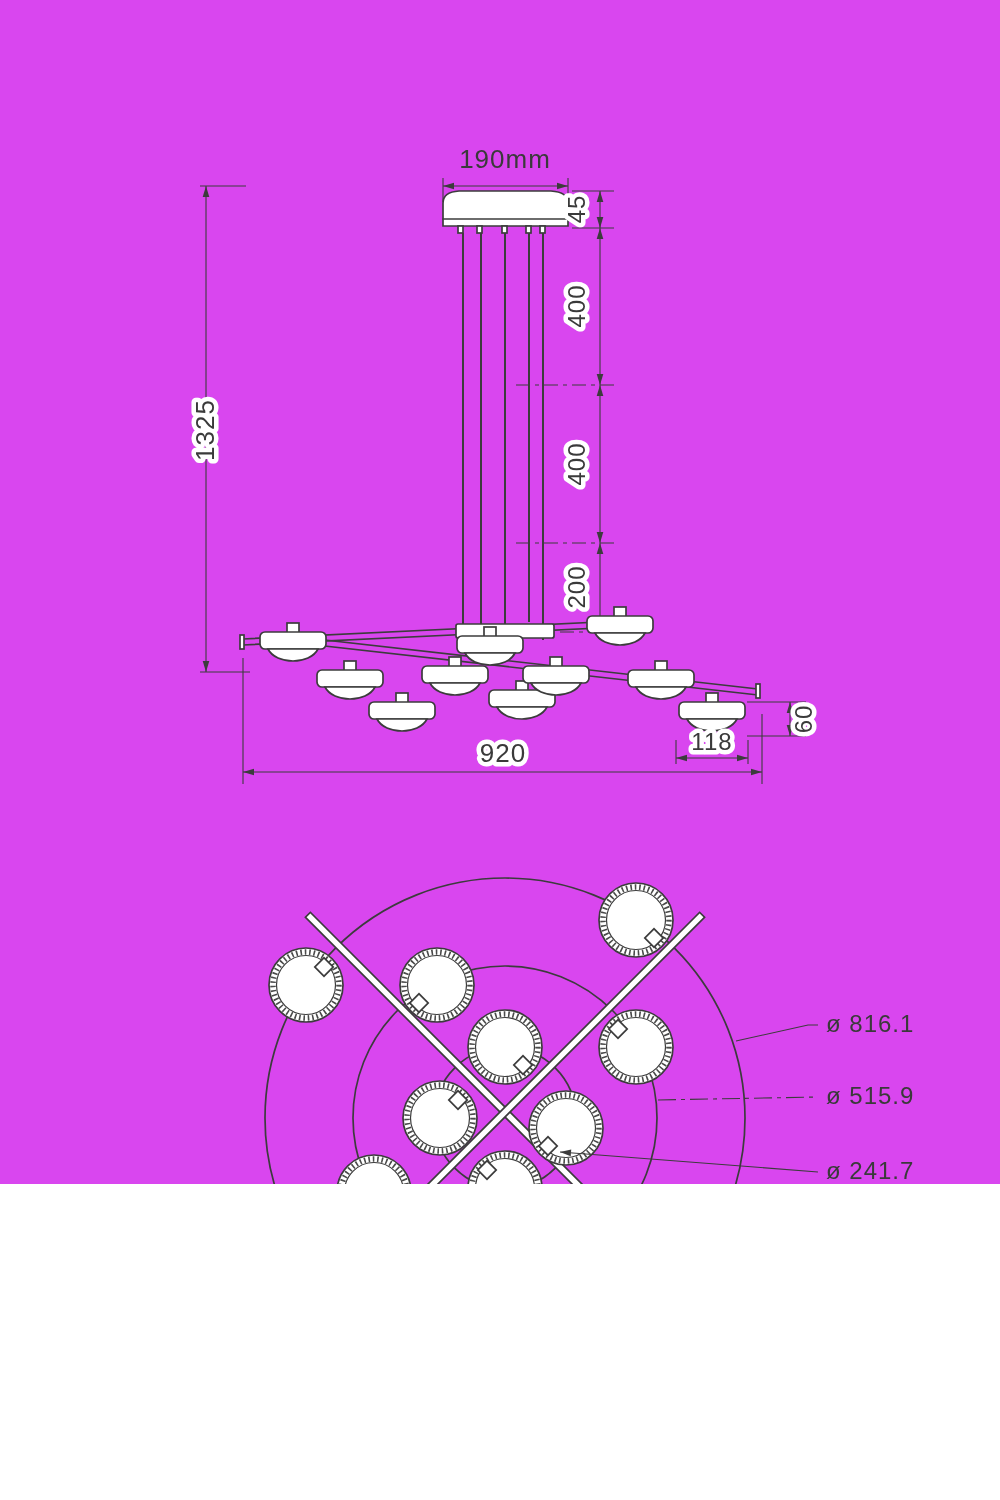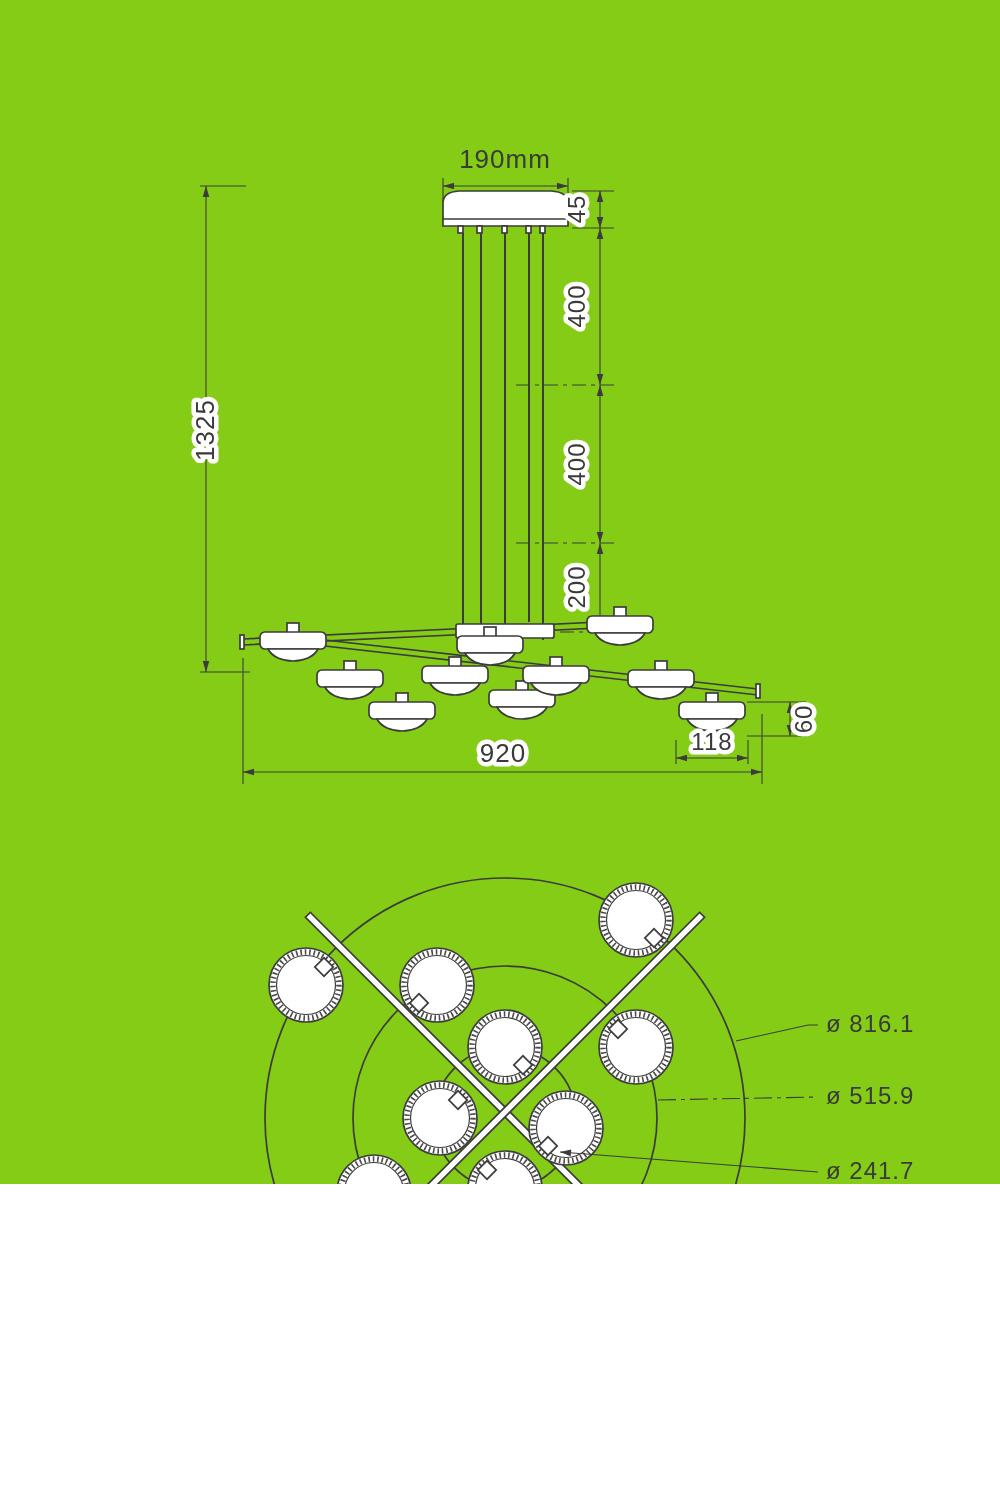--- a/index.html
+++ b/index.html
@@ -1,17 +1,17 @@
 <!DOCTYPE html>
 <html><head>
 <meta charset="utf-8">
 <style>
   html,body{margin:0;padding:0;background:#ffffff;}
   .canvas{
-    width:1000px;height:1184px;background:#84cc16;position:relative;
+    width:1000px;height:1184px;background:#d946ef;position:relative;
     font-family:"Liberation Sans", sans-serif;
   }
   svg{display:block;}
   svg text{
     font-family:"Liberation Sans", sans-serif;
     fill:#3a3a3a;
     letter-spacing:1px;
   }
   .dim-txt{font-size:24px;}
   .dim-txt-lg{font-size:26px;}

